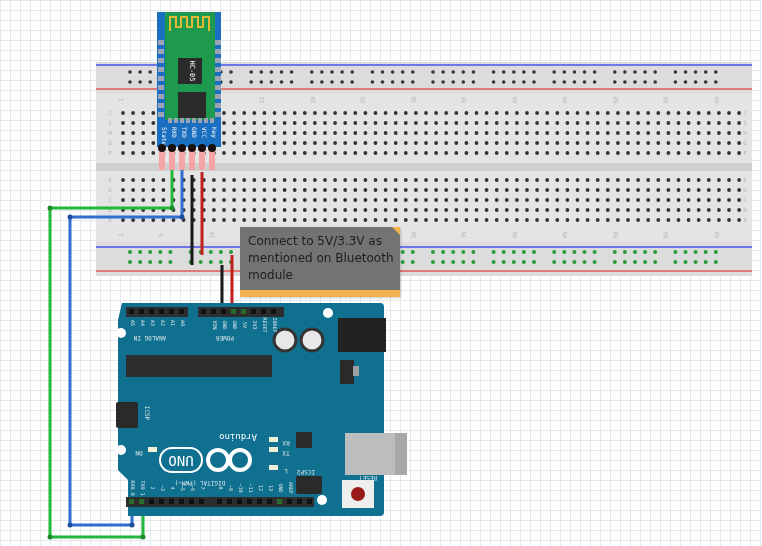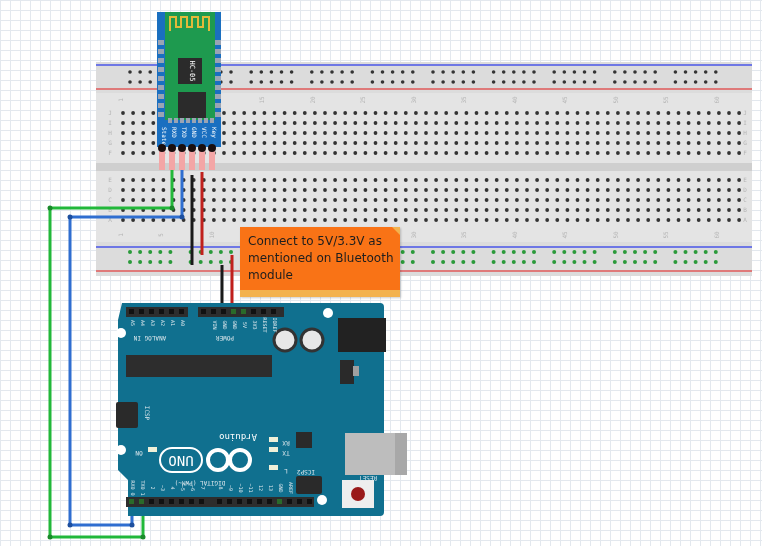--- a/index.html
+++ b/index.html
@@ -4,21 +4,21 @@
 <style>
   html,body{margin:0;padding:0;}
   body{width:762px;height:546px;position:relative;overflow:hidden;
     background-color:#ffffff;
     background-image:
       linear-gradient(to right, #e3e8ee 1px, transparent 1px),
       linear-gradient(to bottom, #e3e8ee 1px, transparent 1px);
     background-size:10px 10px;
     font-family:"DejaVu Sans", sans-serif;}
   #canvas{position:absolute;left:0;top:0;}
-  .note{position:absolute;left:240px;top:227px;width:160px;height:70px;background:#f97316;
+  .note{position:absolute;left:240px;top:227px;width:160px;height:70px;background:#737373;
     box-shadow:1px 1px 2px rgba(0,0,0,0.2);}
   .note .fold{position:absolute;right:0;top:0;width:0;height:0;border-left:8px solid transparent;border-top:8px solid #f3b24e;}
   .note .text{position:absolute;left:8px;top:6px;right:6px;font-family:"DejaVu Sans", sans-serif;font-size:12px;line-height:17px;color:#1e1e1e;}
   .note .bar{position:absolute;left:0;bottom:0;width:100%;height:7px;background:#f3b24e;}
   svg text{font-family:"DejaVu Sans Mono", monospace;}
 </style>
 </head>
 <body>
 
 <svg id="canvas" width="762" height="546">

